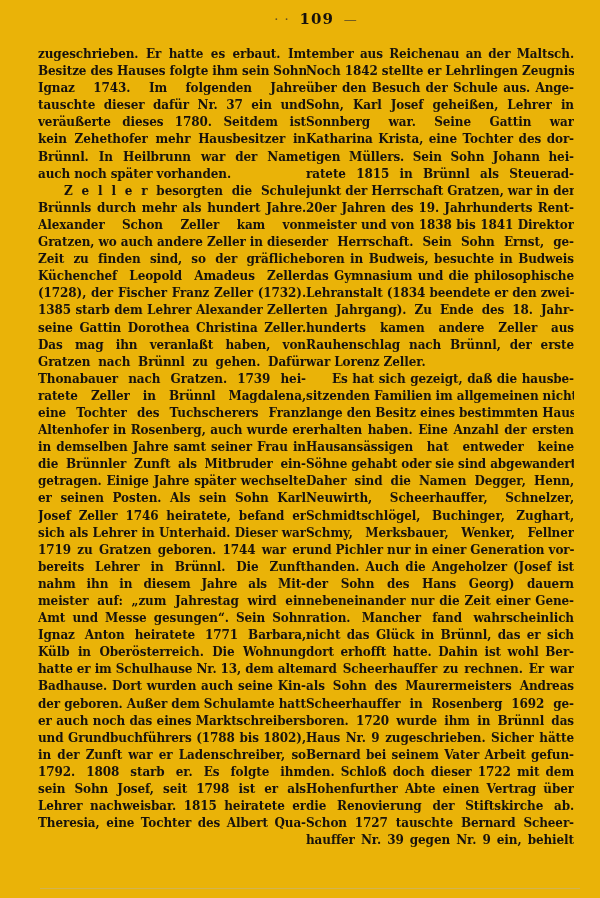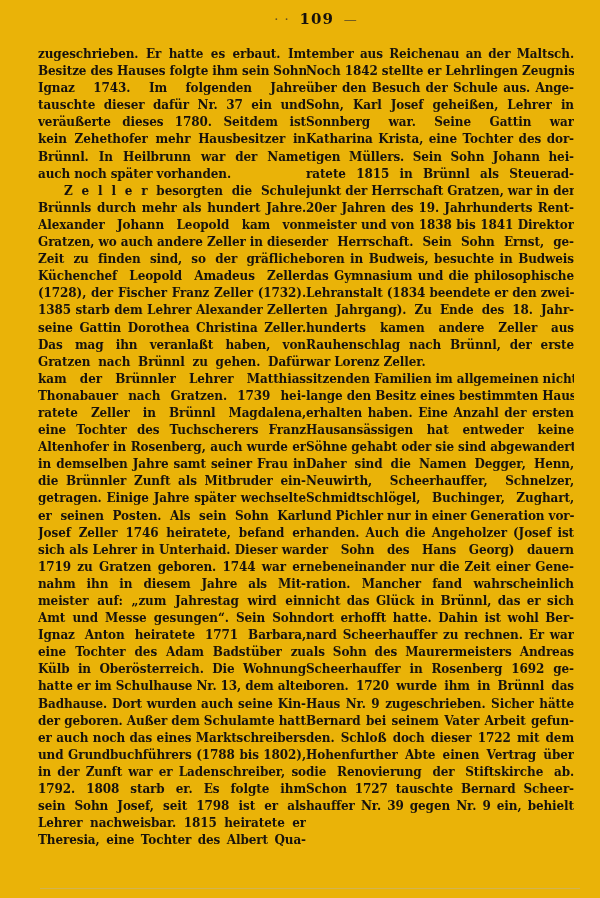--- a/index.html
+++ b/index.html
@@ -87,46 +87,45 @@
         <div class="line">zugeschrieben. Er hatte es erbaut. Im</div>
         <div class="line">Besitze des Hauses folgte ihm sein Sohn</div>
         <div class="line">Ignaz 1743. Im folgenden Jahre</div>
         <div class="line">tauschte dieser dafür Nr. 37 ein und</div>
         <div class="line">veräußerte dieses 1780. Seitdem ist</div>
         <div class="line">kein Zehethofer mehr Hausbesitzer in</div>
         <div class="line">Brünnl. In Heilbrunn war der Name</div>
         <div class="line end">auch noch später vorhanden.</div>
         <div class="line ind">Z e l l e r besorgten die Schule</div>
         <div class="line">Brünnls durch mehr als hundert Jahre.</div>
-        <div class="line">Alexander Johann Leopold kam von</div>
+        <div class="line">Alexander Schon Zeller kam von</div>
         <div class="line">Gratzen, wo auch andere Zeller in dieser</div>
         <div class="line">Zeit zu finden sind, so der gräfliche</div>
         <div class="line">Küchenchef Leopold Amadeus Zeller</div>
         <div class="line">(1728), der Fischer Franz Zeller (1732).</div>
         <div class="line">1385 starb dem Lehrer Alexander Zeller</div>
         <div class="line">seine Gattin Dorothea Christina Zeller.</div>
         <div class="line">Das mag ihn veranlaßt haben, von</div>
         <div class="line">Gratzen nach Brünnl zu gehen. Dafür</div>
-        <div class="line">kam der Brünnler Lehrer Matthias</div>
         <div class="line">Thonabauer nach Gratzen. 1739 hei-</div>
         <div class="line">ratete Zeller in Brünnl Magdalena,</div>
         <div class="line">eine Tochter des Tuchscherers Franz</div>
         <div class="line">Altenhofer in Rosenberg, auch wurde er</div>
         <div class="line">in demselben Jahre samt seiner Frau in</div>
         <div class="line">die Brünnler Zunft als Mitbruder ein-</div>
         <div class="line">getragen. Einige Jahre später wechselte</div>
         <div class="line">er seinen Posten. Als sein Sohn Karl</div>
         <div class="line">Josef Zeller 1746 heiratete, befand er</div>
         <div class="line">sich als Lehrer in Unterhaid. Dieser war</div>
         <div class="line">1719 zu Gratzen geboren. 1744 war er</div>
+        <div class="line">bereits Lehrer in Brünnl. Die Zunft</div>
         <div class="line">nahm ihn in diesem Jahre als Mit-</div>
         <div class="line">meister auf: „zum Jahrestag wird ein</div>
         <div class="line">Amt und Messe gesungen“. Sein Sohn</div>
         <div class="line">Ignaz Anton heiratete 1771 Barbara,</div>
-        <div class="line">eine Tochter des Adam Badstüber zu</div>
         <div class="line">Külb in Oberösterreich. Die Wohnung</div>
         <div class="line">hatte er im Schulhause Nr. 13, dem alten</div>
         <div class="line">Badhause. Dort wurden auch seine Kin-</div>
         <div class="line">der geboren. Außer dem Schulamte hatte</div>
         <div class="line">er auch noch das eines Marktschreibers</div>
         <div class="line">und Grundbuchführers (1788 bis 1802),</div>
         <div class="line">in der Zunft war er Ladenschreiber, so</div>
         <div class="line">1792. 1808 starb er. Es folgte ihm</div>
         <div class="line">sein Sohn Josef, seit 1798 ist er als</div>
         <div class="line">Lehrer nachweisbar. 1815 heiratete er</div>
@@ -145,28 +144,30 @@
         <div class="line">20er Jahren des 19. Jahrhunderts Rent-</div>
         <div class="line">meister und von 1838 bis 1841 Direktor</div>
         <div class="line">der Herrschaft. Sein Sohn Ernst, ge-</div>
         <div class="line">boren in Budweis, besuchte in Budweis</div>
         <div class="line">das Gymnasium und die philosophische</div>
         <div class="line">Lehranstalt (1834 beendete er den zwei-</div>
         <div class="line">ten Jahrgang). Zu Ende des 18. Jahr-</div>
         <div class="line">hunderts kamen andere Zeller aus</div>
         <div class="line">Rauhenschlag nach Brünnl, der erste</div>
         <div class="line end">war Lorenz Zeller.</div>
+        <div class="line ind">Es hat sich gezeigt, daß die hausbe-</div>
         <div class="line">sitzenden Familien im allgemeinen nicht</div>
         <div class="line">lange den Besitz eines bestimmten Hauses</div>
         <div class="line">erhalten haben. Eine Anzahl der ersten</div>
         <div class="line">Hausansässigen hat entweder keine</div>
         <div class="line">Söhne gehabt oder sie sind abgewandert.</div>
         <div class="line">Daher sind die Namen Degger, Henn,</div>
         <div class="line">Neuwirth, Scheerhauffer, Schnelzer,</div>
         <div class="line">Schmidtschlögel, Buchinger, Zughart,</div>
+        <div class="line">Schmy, Merksbauer, Wenker, Fellner</div>
         <div class="line">und Pichler nur in einer Generation vor-</div>
         <div class="line">handen. Auch die Angeholzer (Josef ist</div>
         <div class="line">der Sohn des Hans Georg) dauern</div>
         <div class="line">nebeneinander nur die Zeit einer Gene-</div>
         <div class="line">ration. Mancher fand wahrscheinlich</div>
         <div class="line">nicht das Glück in Brünnl, das er sich</div>
         <div class="line">dort erhofft hatte. Dahin ist wohl Ber-</div>
         <div class="line">nard Scheerhauffer zu rechnen. Er war</div>
         <div class="line">als Sohn des Maurermeisters Andreas</div>
         <div class="line">Scheerhauffer in Rosenberg 1692 ge-</div>

